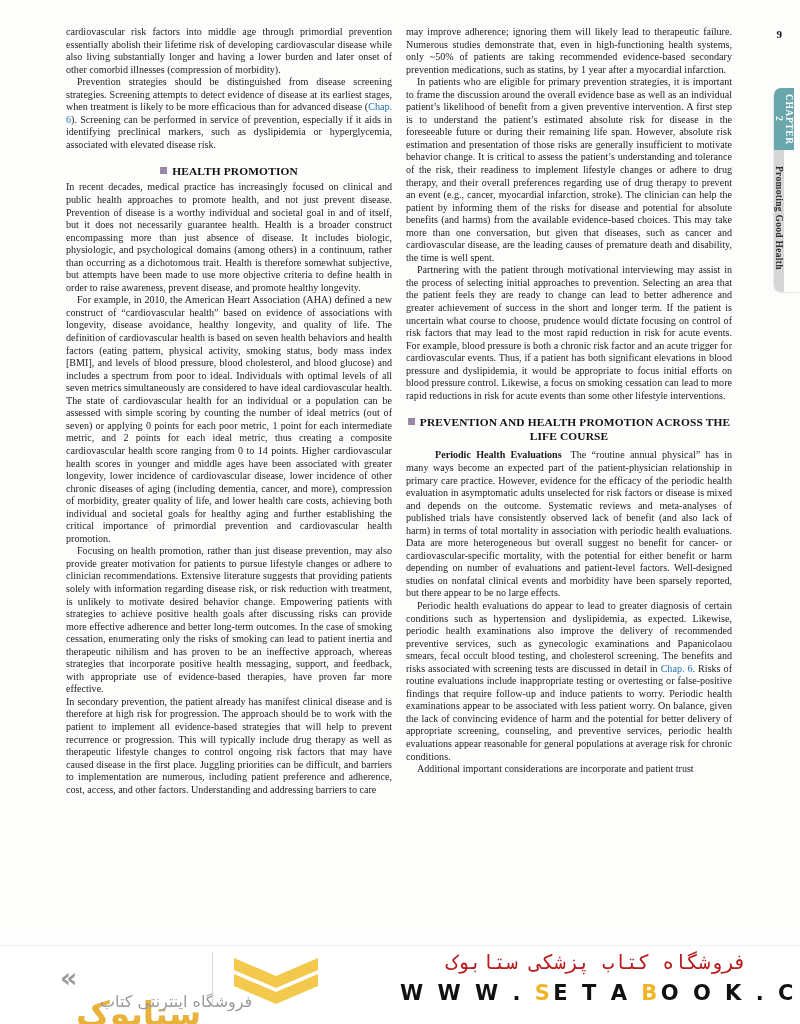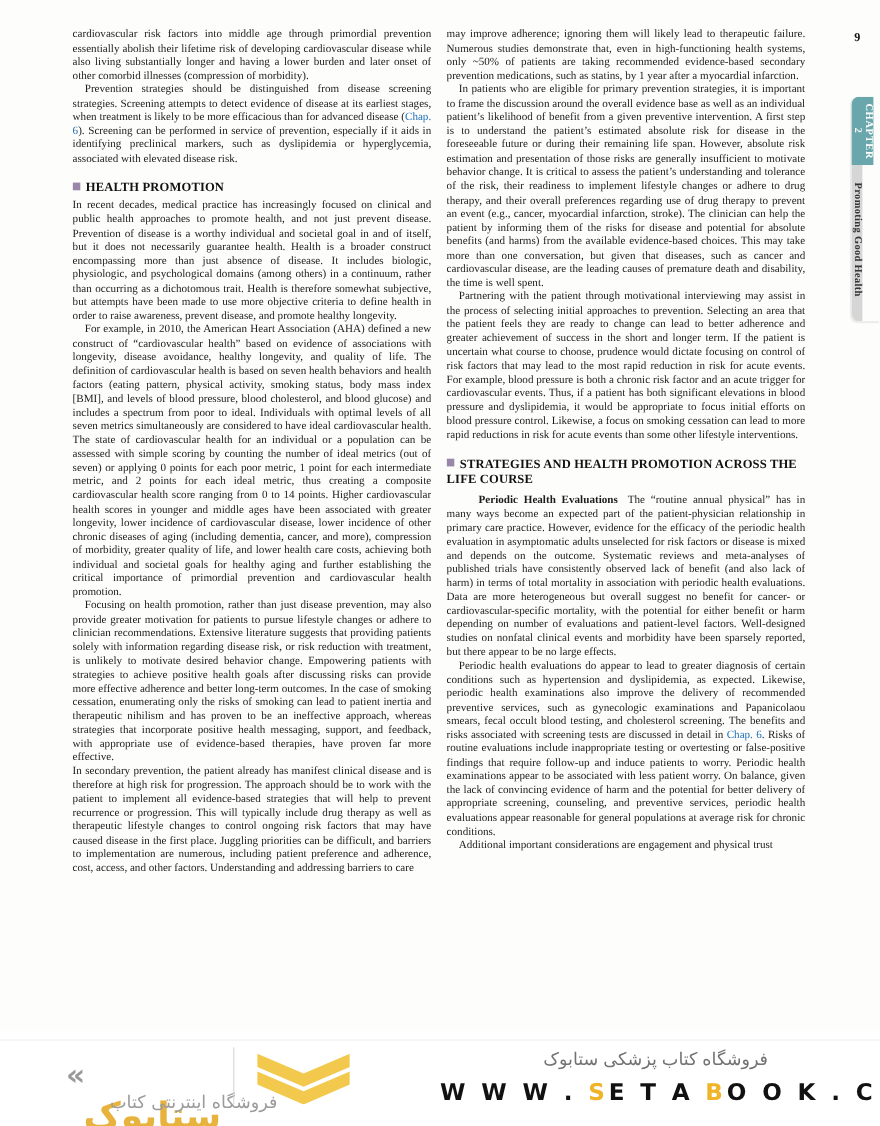--- a/index.html
+++ b/index.html
@@ -128,21 +128,21 @@
     line-height: 13.5px;
   }
   .ahead .sq {
     display: inline-block;
     width: 7px;
     height: 7px;
     background: #9a86a8;
     margin-right: 5px;
     vertical-align: 1px;
   }
-  .ahead-gap-top { margin-top: 14px; }
+  .ahead-gap-top { margin-top: 14px; text-align: center; }
 
   
   .runin {
     font-weight: bold;
     margin-left: 29px;
   }
   .runin-gap { display: inline-block; width: 9px; }
 
   
   .watermark {
@@ -223,23 +223,23 @@
   
   .wm-right {
     position: absolute;
     left: 400px;
     top: 6px;
     width: 392px;
     height: 66px;
     text-align: center;
   }
   .wm-fa {
-    font-family: Liberation Sans, sans-serif;
-    font-size: 16px;
-    color: #737373;
+    font-family: Liberation Mono, monospace;
+    font-size: 20px;
+    color: #b91c1c;
     direction: rtl;
     line-height: 24px;
     white-space: nowrap;
   }
   .wm-url {
     font-family: "DejaVu Sans", sans-serif;
     font-size: 21px;
     font-weight: bold;
     color: #111;
     letter-spacing: 3.5px;
@@ -290,27 +290,27 @@
 
       <p class="body">In secondary prevention, the patient already has manifest clinical disease and is therefore at high risk for progression. The approach should be to work with the patient to implement all evidence-based strategies that will help to prevent recurrence or progression. This will typically include drug therapy as well as therapeutic lifestyle changes to control ongoing risk factors that may have caused disease in the first place. Juggling priorities can be difficult, and barriers to implementation are numerous, including patient preference and adherence, cost, access, and other factors. Understanding and addressing barriers to care</p>
     </div>
 
     <div class="col col-right">
 
       <p class="body">may improve adherence; ignoring them will likely lead to therapeutic failure. Numerous studies demonstrate that, even in high-functioning health systems, only ~50% of patients are taking recommended evidence-based secondary prevention medications, such as statins, by 1 year after a myocardial infarction.</p>
       <p class="body indent">In patients who are eligible for primary prevention strategies, it is important to frame the discussion around the overall evidence base as well as an individual patient’s likelihood of benefit from a given preventive intervention. A first step is to understand the patient’s estimated absolute risk for disease in the foreseeable future or during their remaining life span. However, absolute risk estimation and presentation of those risks are generally insufficient to motivate behavior change. It is critical to assess the patient’s understanding and tolerance of the risk, their readiness to implement lifestyle changes or adhere to drug therapy, and their overall preferences regarding use of drug therapy to prevent an event (e.g., cancer, myocardial infarction, stroke). The clinician can help the patient by informing them of the risks for disease and potential for absolute benefits (and harms) from the available evidence-based choices. This may take more than one conversation, but given that diseases, such as cancer and cardiovascular disease, are the leading causes of premature death and disability, the time is well spent.</p>
       <p class="body indent">Partnering with the patient through motivational interviewing may assist in the process of selecting initial approaches to prevention. Selecting an area that the patient feels they are ready to change can lead to better adherence and greater achievement of success in the short and longer term. If the patient is uncertain what course to choose, prudence would dictate focusing on control of risk factors that may lead to the most rapid reduction in risk for acute events. For example, blood pressure is both a chronic risk factor and an acute trigger for cardiovascular events. Thus, if a patient has both significant elevations in blood pressure and dyslipidemia, it would be appropriate to focus initial efforts on blood pressure control. Likewise, a focus on smoking cessation can lead to more rapid reductions in risk for acute events than some other lifestyle interventions.</p>
 
-      <div class="ahead ahead-gap-top"><span class="sq"></span><span>STRATEGIES AND HEALTH PROMOTION ACROSS THE LIFE COURSE</span></div>
+      <div class="ahead ahead-gap-top"><span class="sq"></span><span>PREVENTION AND HEALTH PROMOTION ACROSS THE LIFE COURSE</span></div>
 
       <p class="body" style="margin-top:6px"><span class="runin">Periodic Health Evaluations</span><span class="runin-gap"></span><span>The “routine annual physical” has in many ways become an expected part of the patient-physician relationship in primary care practice. However, evidence for the efficacy of the periodic health evaluation in asymptomatic adults unselected for risk factors or disease is mixed and depends on the outcome. Systematic reviews and meta-analyses of published trials have consistently observed lack of benefit (and also lack of harm) in terms of total mortality in association with periodic health evaluations. Data are more heterogeneous but overall suggest no benefit for cancer- or cardiovascular-specific mortality, with the potential for either benefit or harm depending on number of evaluations and patient-level factors. Well-designed studies on nonfatal clinical events and morbidity have been sparsely reported, but there appear to be no large effects.</span></p>
 
       <p class="body indent"><span>Periodic health evaluations do appear to lead to greater diagnosis of certain conditions such as hypertension and dyslipidemia, as expected. Likewise, periodic health examinations also improve the delivery of recommended preventive services, such as gynecologic examinations and Papanicolaou smears, fecal occult blood testing, and cholesterol screening. The benefits and risks associated with screening tests are discussed in detail in </span><a class="xref" href="#">Chap. 6</a><span>. Risks of routine evaluations include inappropriate testing or overtesting or false-positive findings that require follow-up and induce patients to worry. Periodic health examinations appear to be associated with less patient worry. On balance, given the lack of convincing evidence of harm and the potential for better delivery of appropriate screening, counseling, and preventive services, periodic health evaluations appear reasonable for general populations at average risk for chronic conditions.</span></p>
 
-      <p class="body indent">Additional important considerations are engagement and physical trust</p>
+      <p class="body indent">Additional important considerations are incorporate and patient trust</p>
     </div>
   </div>
 
   <div class="fade-mask"></div>
 
   <div class="watermark">
     <div class="wm-inner">
 
       <div class="wm-left">
         <div class="wm-logo-chev">«</div>

